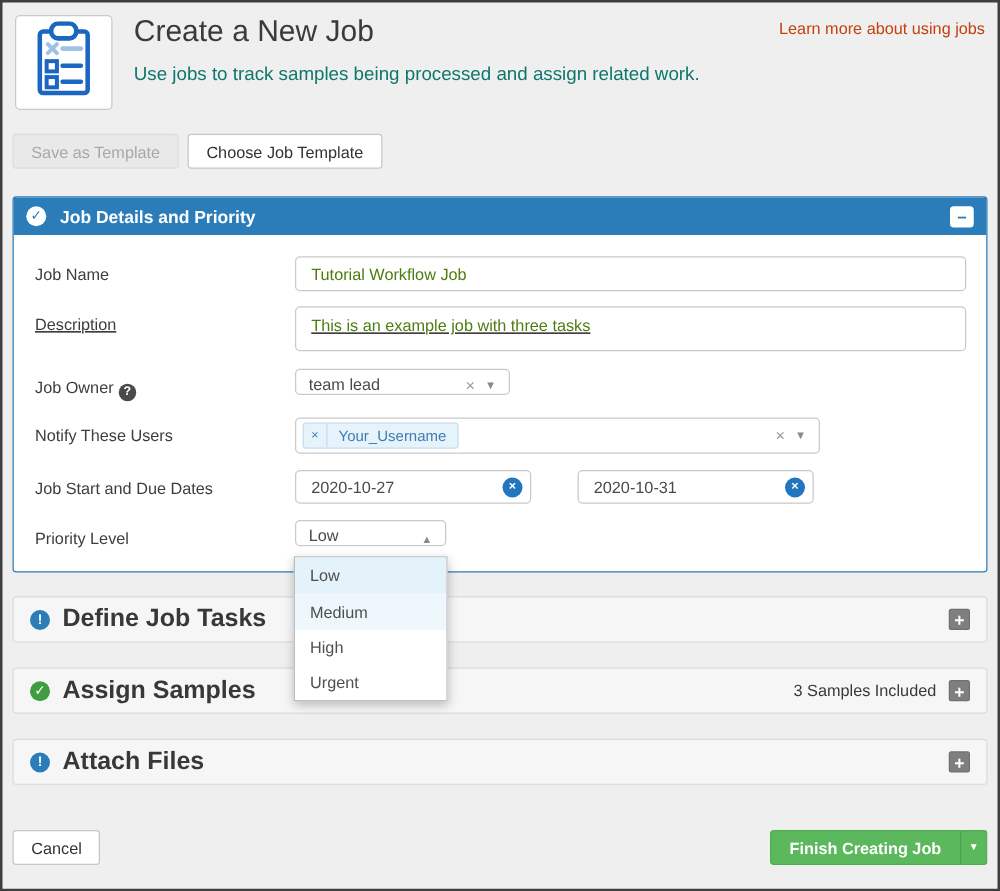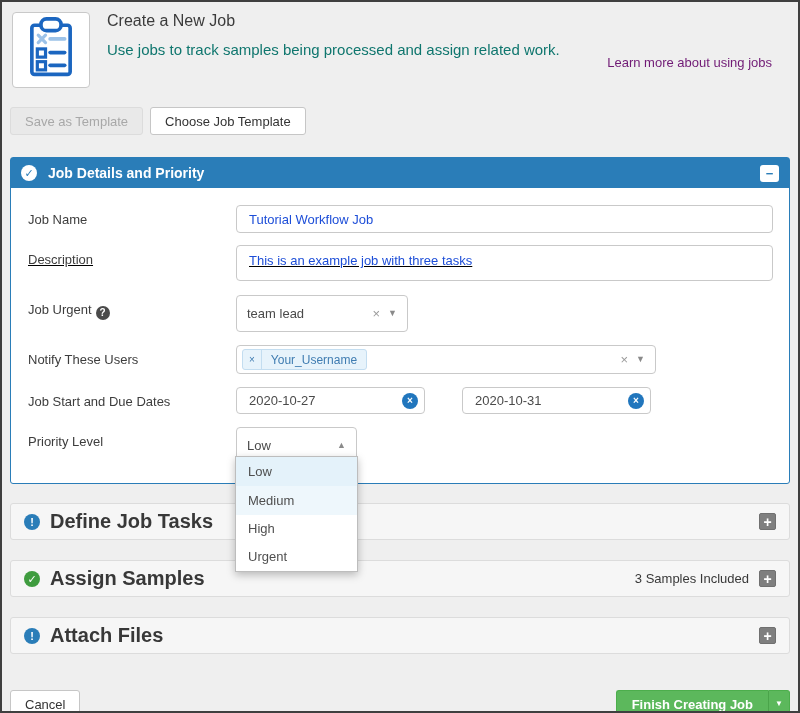--- a/index.html
+++ b/index.html
@@ -15,25 +15,25 @@
 
   
   .hdr { position: relative; height: 82px; }
   .icon-box {
     position: absolute; left: 2px; top: 2px;
     width: 78px; height: 76px;
     background: #fff; border: 1px solid #c9c9c9; border-radius: 4px;
     display: flex; align-items: center; justify-content: center;
   }
   .hdr-text { margin-left: 97px; padding-top: 2px; }
-  .page-title { font-size: 16px; color: #3b3b3b; font-weight: 400; }
+  .page-title { font-size: 24px; color: #3b3b3b; font-weight: 400; }
   .page-sub { font-size: 15px; color: #0f766e; margin-top: 11px; }
   .learn-link {
-    position: absolute; right: 18px; top: 5px;
-    font-size: 13px; color: #701a75; text-decoration: none; cursor: pointer; margin-top: 40px;
+    position: absolute; right: 2px; top: 5px;
+    font-size: 13px; color: #c2410c; text-decoration: none; cursor: pointer;
   }
 
   
   .toolbar { margin-top: 15px; display: flex; gap: 7px; }
   .btn {
     font-size: 13px; border-radius: 3px; height: 28px;
     padding: 0 14px; cursor: pointer;
     font-family: inherit;
   }
   .btn-default { background: #fff; border: 1px solid #c6c6c6; color: #333; }
@@ -72,30 +72,30 @@
     font-size: 13px; color: #3d3d3d; padding-top: 7px;
   }
   .help-circ {
     display: inline-block; width: 14px; height: 14px; border-radius: 50%;
     background: #4a4a4a; color: #fff; font-size: 10px; font-weight: bold;
     line-height: 14px; text-align: center; margin-left: 4px; cursor: pointer;
     vertical-align: -2px;
   }
   .txt-input {
     height: 28px; border: 1px solid #c9c9c9; border-radius: 4px;
-    font-size: 13px; color: #1d4ed8; padding: 0 12px;
+    font-size: 13px; color: #4d7c0f; padding: 0 12px;
     font-family: inherit; background: #fff; outline: none;
   }
   .wide { width: 554px; }
   textarea.txt-input { width: 554px; height: 36px; padding: 7px 12px; resize: none; }
 
   .select-box {
-    position: relative; height: 37px;
+    position: relative; height: 21px;
     border: 1px solid #c9c9c9; border-radius: 4px; background: #fff;
-    display: flex; align-items: center; padding: 0 10px;
+    display: flex; align-items: flex-end; padding: 0 10px;
     font-size: 13px; color: #4a4a4a; cursor: pointer;
   }
   .sel-icons { margin-left: auto; display: flex; align-items: center; gap: 8px; }
   .x-gray { color: #9a9a9a; font-size: 13px; line-height: 13px; cursor: pointer; }
   .caret { color: #8a8a8a; font-size: 9px; line-height: 9px; }
 
   .multi-box {
     width: 420px; height: 29px;
     border: 1px solid #c9c9c9; border-radius: 4px; background: #fff;
     display: flex; align-items: center; padding: 0 10px 0 5px;
@@ -221,21 +221,21 @@
         <div class="flabel">Job Name</div>
         <input class="txt-input wide" type="text" value="Tutorial Workflow Job" style="">
       </div>
 
       <div class="frow" style="margin-bottom:14px;text-decoration:underline;">
         <div class="flabel">Description</div>
         <textarea class="txt-input" style="">This is an example job with three tasks</textarea>
       </div>
 
       <div class="frow" style="margin-bottom:13px;">
-        <div class="flabel"><span>Job Urgent</span><span class="help-circ">?</span></div>
+        <div class="flabel"><span>Job Owner</span><span class="help-circ">?</span></div>
         <div class="select-box" style="width:172px;">
           <span>team lead</span>
           <span class="sel-icons">
             <span class="x-gray">×</span>
             <span class="caret">▼</span>
           </span>
         </div>
       </div>
 
       <div class="frow" style="margin-bottom:13px;">

